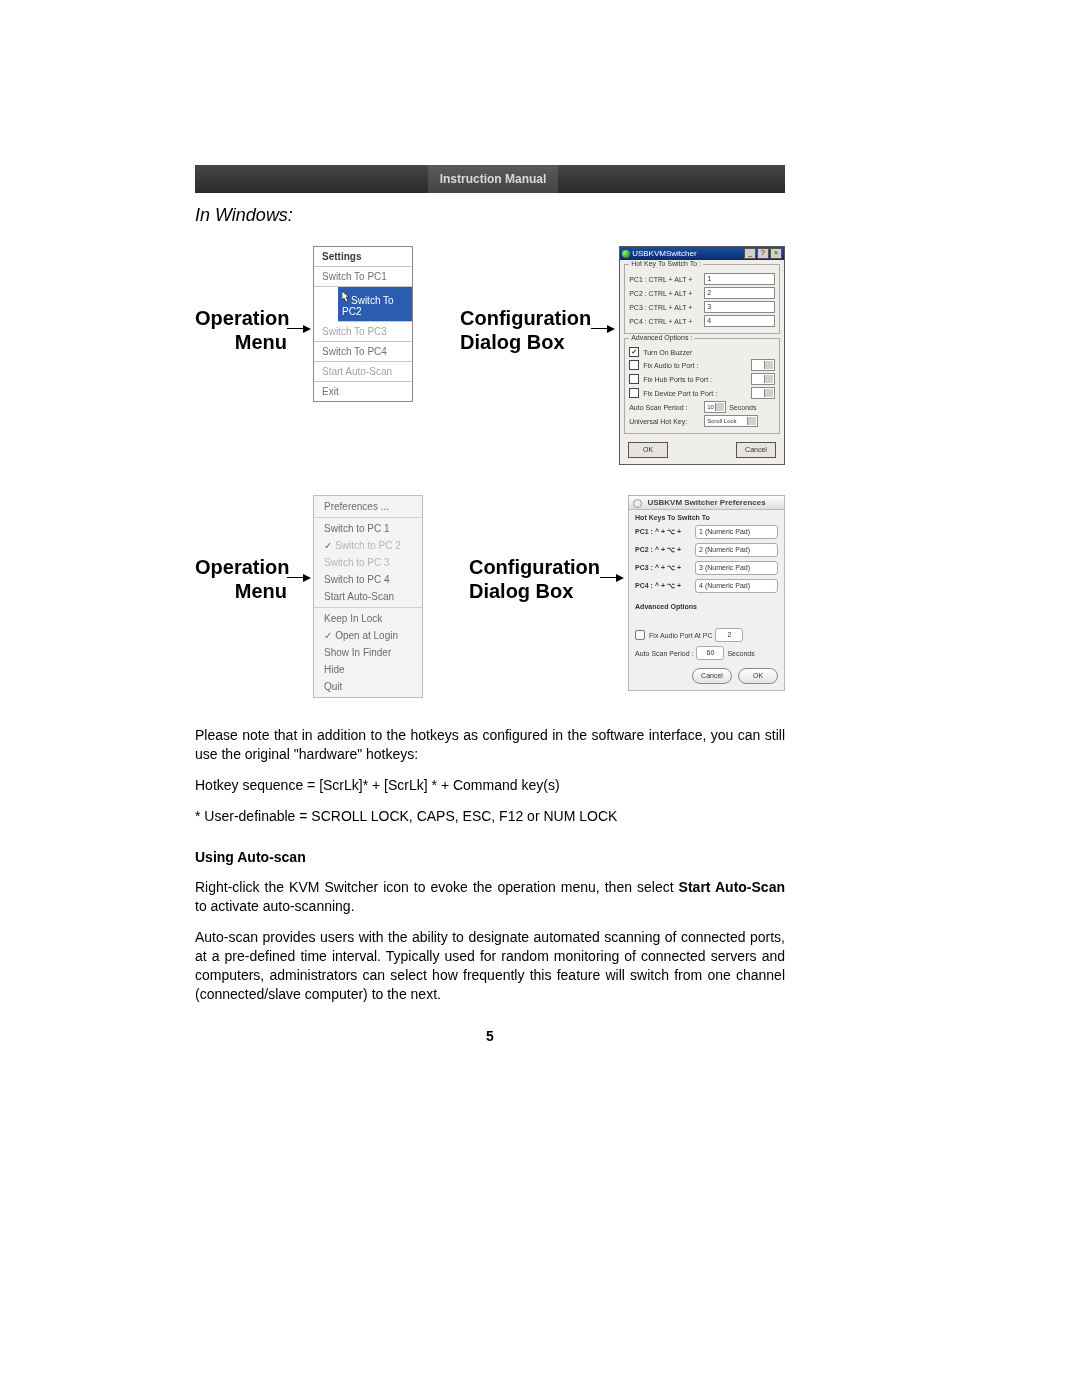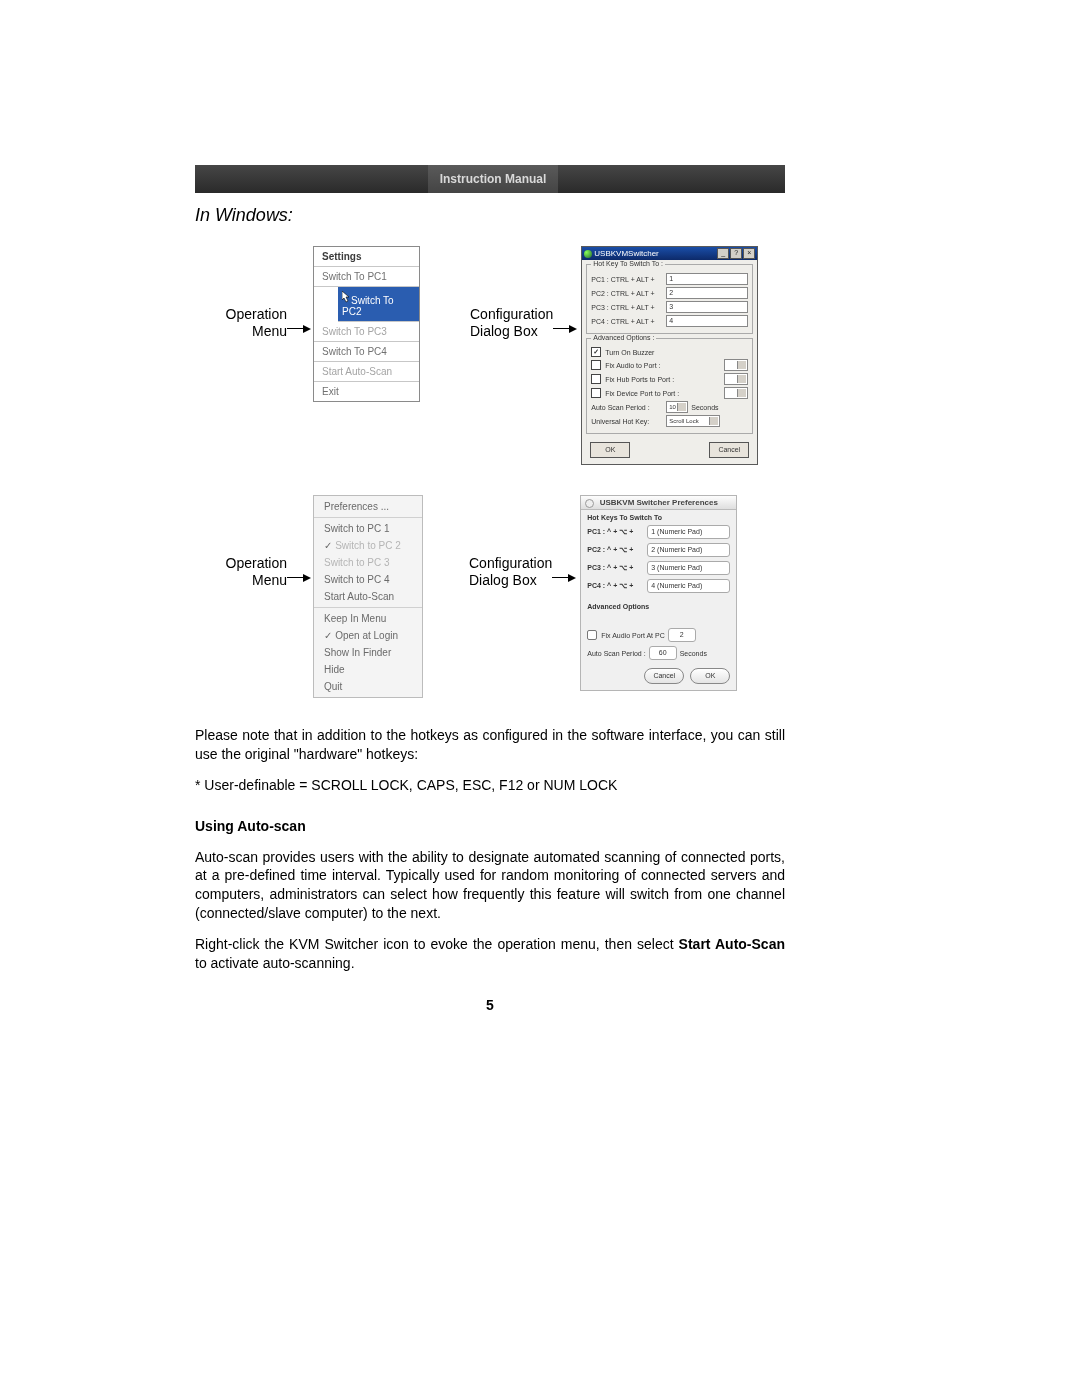--- a/index.html
+++ b/index.html
@@ -39,21 +39,21 @@
     color: #d9d9d9;
     font-size: 12px;
     font-weight: bold;
     text-align: center;
     line-height: 28px;
     font-family: "Arial Narrow", Arial, sans-serif;
   }
 
   
   .italic-h { font-style: italic; font-size: 18px; margin: 12px 0 10px 0; }
-  .bold-label { font-weight: normal; font-size: 14px; text-align: right; line-height: 1.2; }
+  .bold-label { font-weight: bold; font-size: 20px; text-align: right; line-height: 1.2; }
   .arrow {
     display:inline-block;
     width: 22px; height: 0;
     border-top: 1.5px solid #000;
     position: relative;
     vertical-align: middle;
   }
   .arrow:after {
     content:"";
     position:absolute;
@@ -335,21 +335,21 @@
 
       <div class="mac-menu" style="margin-left:4px;" id="mac-menu">
           <div class="item">Preferences ...</div>
           <div class="sep"></div>
           <div class="item">Switch to PC 1</div>
           <div class="item chk dis">Switch to PC 2</div>
           <div class="item dis">Switch to PC 3</div>
           <div class="item">Switch to PC 4</div>
           <div class="item">Start Auto-Scan</div>
           <div class="sep"></div>
-          <div class="item">Keep In Menu</div>
+          <div class="item">Keep In Lock</div>
           <div class="item chk">Open at Login</div>
           <div class="item">Show In Finder</div>
           <div class="item">Hide</div>
           <div class="item">Quit</div>
         </div>
 
       <div style="width:46px;"></div>
       <div style="padding-top:60px;">
         <div class="bold-label" style="text-align:left;">
           <span style="white-space:pre-line;">Configuration
@@ -395,26 +395,27 @@
           <span>Seconds</span>
         </div>
         <div class="btns">
           <span class="btn">Cancel</span>
           <span class="btn">OK</span>
         </div>
       </div>
     </div>
 
     <div class="para" style="margin-top:28px;">Please note that in addition to the hotkeys as configured in the software interface, you can still use the original "hardware" hotkeys:</div>
+    <div class="para">Hotkey sequence = [ScrLk]* + [ScrLk] * + Command key(s)</div>
     <div class="para">* User-definable = SCROLL LOCK, CAPS, ESC, F12 or NUM LOCK</div>
 
     <div class="para bold-head">Using Auto-scan</div>
-    <div class="para" style="margin-top:4px;">Auto-scan provides users with the ability to designate automated scanning of connected ports, at a pre-defined time interval.  Typically used for random monitoring of connected servers and computers, administrators can select how frequently this feature will switch from one channel (connected/slave computer) to the next.</div>
-
     <div class="para">
       <span>Right-click the KVM Switcher icon to evoke the operation menu, then select </span><b>Start Auto-Scan</b><span> to activate auto-scanning.</span>
     </div>
 
+    <div class="para" style="margin-top:4px;">Auto-scan provides users with the ability to designate automated scanning of connected ports, at a pre-defined time interval.  Typically used for random monitoring of connected servers and computers, administrators can select how frequently this feature will switch from one channel (connected/slave computer) to the next.</div>
+
 
     <div class="page-number">5</div>
 
   </div>
 </div>
 
 </body></html>

